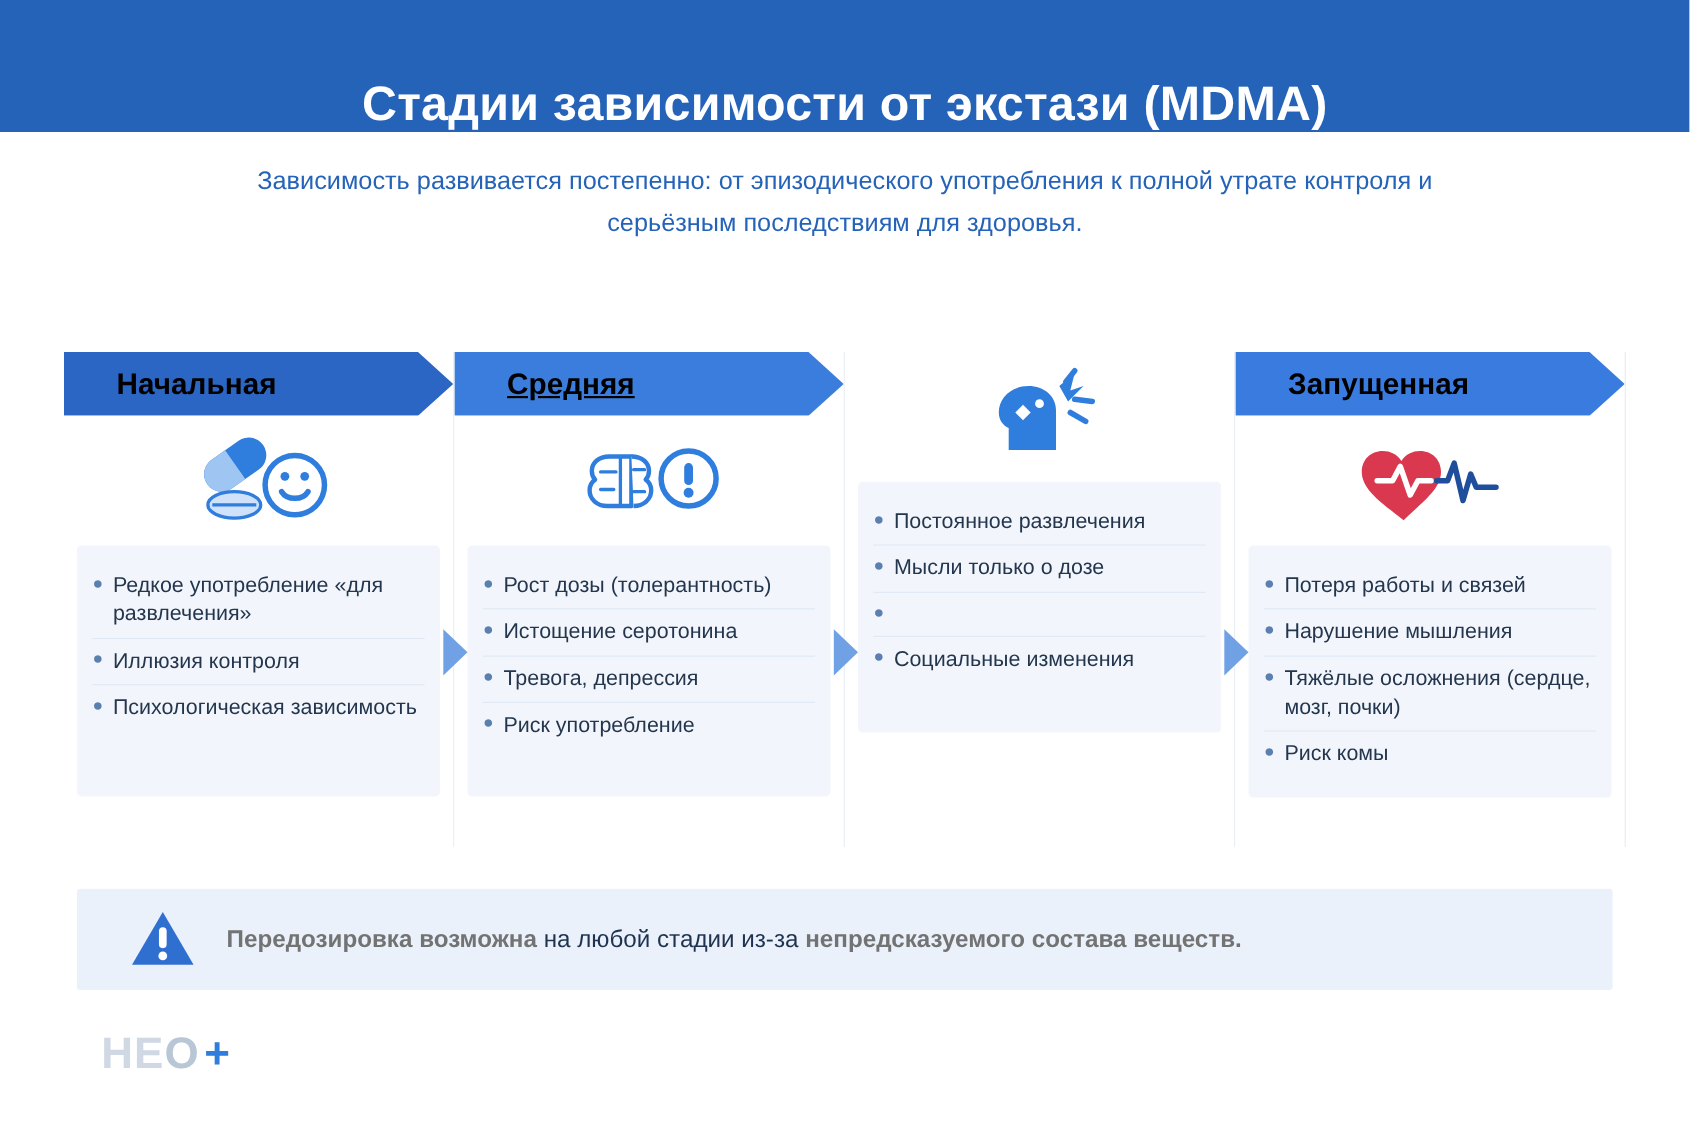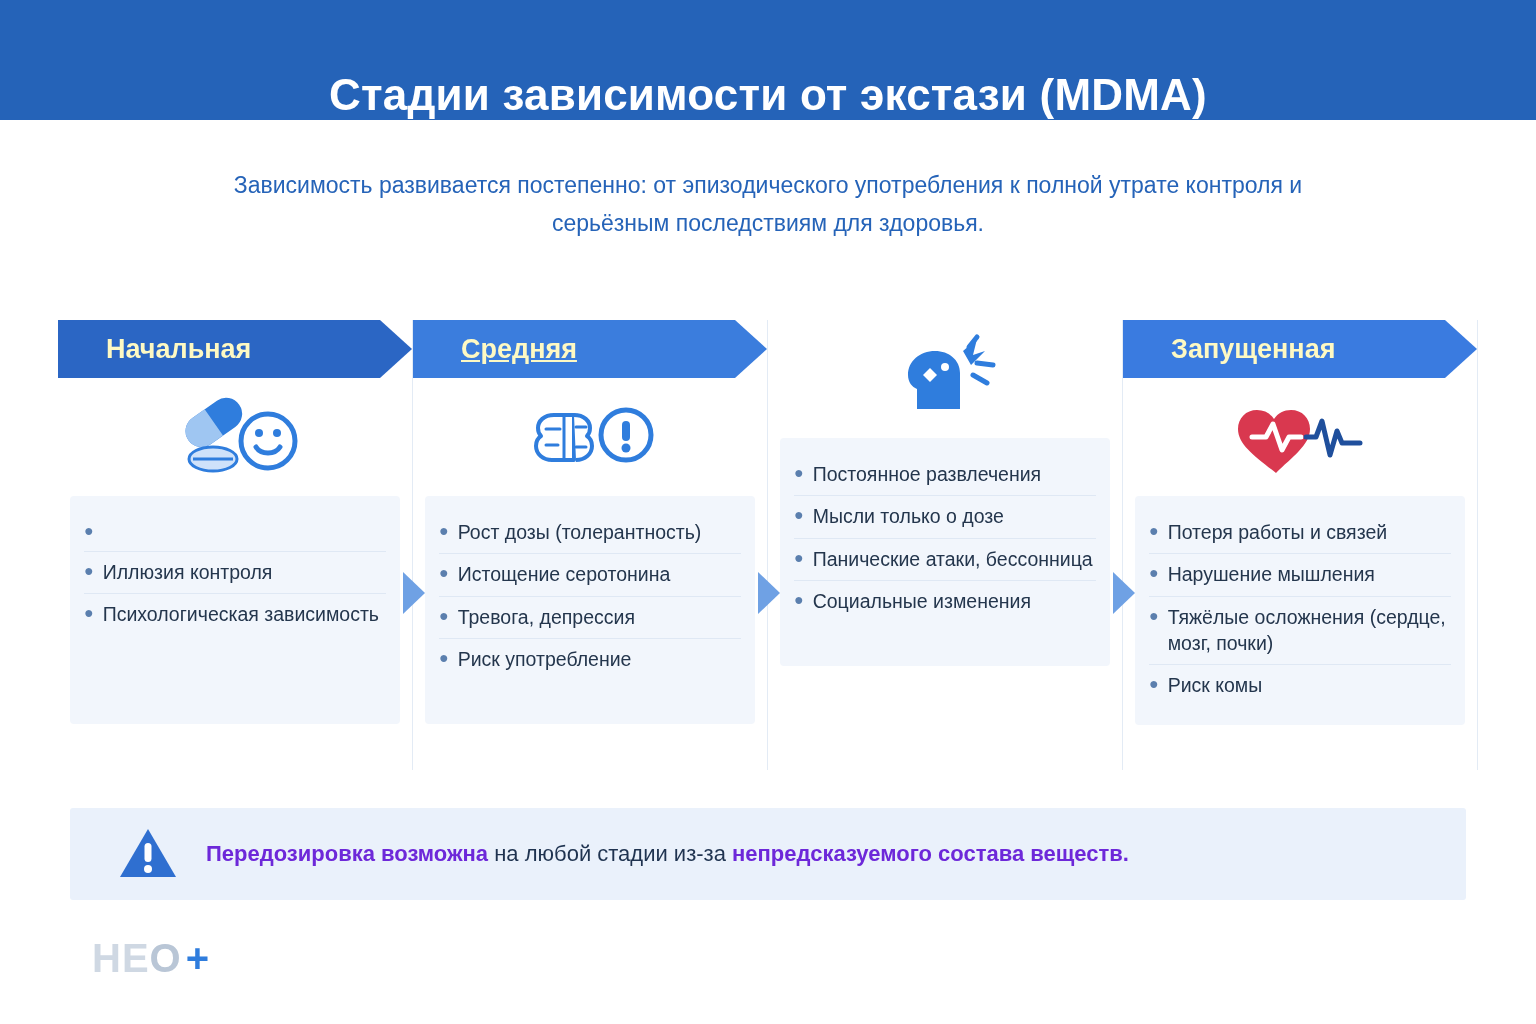--- a/index.html
+++ b/index.html
@@ -29,21 +29,21 @@
     color: #ffffff;
     font-size: 44px;
     font-weight: bold;
     letter-spacing: 0.2px;
     text-align: center;
   }
 
   
   .intro {
     width: 1120px;
-    margin: 47px auto 0 auto;
+    margin: 26px auto 0 auto;
     text-align: center;
     color: #2563b8;
     font-size: 23px;
     line-height: 1.65;
   }
 
   
   .board {
     position: absolute;
     left: 58px;
@@ -70,21 +70,21 @@
 
   
   .banner {
     position: relative;
     height: 58px;
     background: #2f6fd0;
     display: flex;
     align-items: center;
     padding-left: 48px;
     box-sizing: border-box;
-    color: #fef9c3;
+    color: #000000;
     font-size: 27px;
     font-weight: bold;
     clip-path: polygon(0 0, calc(100% - 32px) 0, 100% 50%, calc(100% - 32px) 100%, 0 100%, 0 100%);
   }
   .col:nth-child(1) .banner { background: #2b66c4; }
   .col:nth-child(2) .banner { background: #3b7ddd; text-decoration: underline; }
   .col:nth-child(3) .banner { background: #3a7be0; }
   .col:nth-child(4) .banner {
     background: #3a7be0;
     clip-path: polygon(0 0, calc(100% - 32px) 0, 100% 50%, calc(100% - 32px) 100%, 0 100%, 0 100%);
@@ -147,21 +147,21 @@
     display: flex;
     align-items: center;
     box-sizing: border-box;
     padding-left: 48px;
   }
   .warn-text {
     font-size: 22px;
     color: #1f3350;
     margin-left: 28px;
   }
-  .warn-text b { color: #6d28d9; }
+  .warn-text b { color: #737373; }
 
   
   .logo {
     position: absolute;
     left: 92px;
     top: 936px;
     display: flex;
     align-items: center;
     font-size: 40px;
     font-weight: bold;
@@ -197,20 +197,21 @@
           <line x1="38" y1="70" x2="78" y2="70" stroke="#2f7ddd" stroke-width="3"></line>
           <circle cx="113" cy="52" r="27" fill="none" stroke="#2f7ddd" stroke-width="5"></circle>
           <circle cx="104" cy="44" r="4" fill="#2f7ddd"></circle>
           <circle cx="122" cy="44" r="4" fill="#2f7ddd"></circle>
           <path d="M101 58c5 8 19 8 24 0" fill="none" stroke="#2f7ddd" stroke-width="5" stroke-linecap="round"></path>
         </svg>
       </div>
       <div class="facts">
         <div class="fact">
           <span class="bullet">●</span>
+          <span>Редкое употребление «для развлечения»</span>
         </div>
         <div class="fact">
           <span class="bullet">●</span>
           <span>Иллюзия контроля</span>
         </div>
         <div class="fact">
           <span class="bullet">●</span>
           <span>Психологическая зависимость</span>
         </div>
       </div>
@@ -265,21 +266,20 @@
         <div class="fact">
           <span class="bullet">●</span>
           <span>Постоянное развлечения</span>
         </div>
         <div class="fact">
           <span class="bullet">●</span>
           <span>Мысли только о дозе</span>
         </div>
         <div class="fact">
           <span class="bullet">●</span>
-          <span>Панические атаки, бессонница</span>
         </div>
         <div class="fact">
           <span class="bullet">●</span>
           <span>Социальные изменения</span>
         </div>
       </div>
     </div>
 
     <div class="col">
       <div class="banner">

